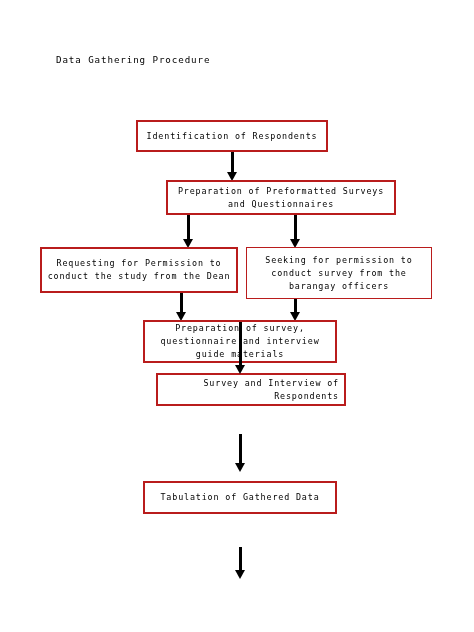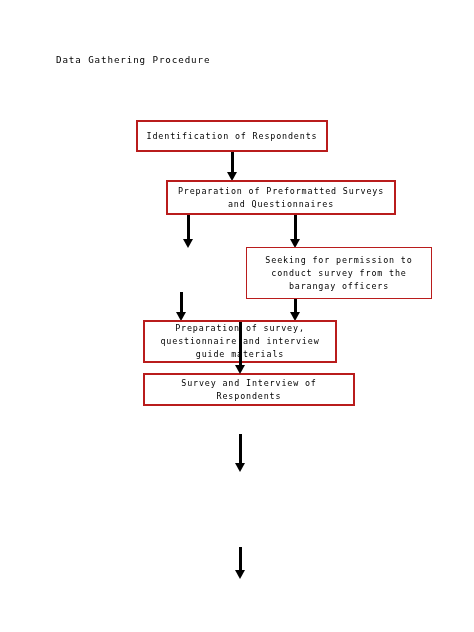--- a/index.html
+++ b/index.html
@@ -55,21 +55,21 @@
     z-index: 3;
   }
   .fc-box.thin { border-width: 1.5px; }
   .fc-box .fc-label { display: block; padding: 0 5px; }
 
   #box-identification       { left:136px; top:120px; width:192px; height:32px; }
   #box-preparation-surveys  { left:125px; top:180px; width:230px; height:35px;margin-left:41px; }
   #box-request-dean         { left: 40px; top:247px; width:198px; height:46px; }
   #box-seek-barangay        { left:246px; top:247px; width:186px; height:52px; }
   #box-prep-materials       { left:143px; top:320px; width:194px; height:43px; }
-  #box-survey-interview     { left:143px; top:373px; width:212px; height:33px; }
+  #box-survey-interview     { left:156px; top:373px; width:190px; height:33px;text-align:right; }
   #box-tabulation           { left:143px; top:481px; width:194px; height:33px; }
 
   
   .fc-arrow {
     position: absolute;
     z-index: 2;
   }
   .fc-arrow .shaft {
     position: absolute;
     left: 50%;
@@ -116,33 +116,39 @@
 
 
   <div class="fc-box" id="box-identification">
     <span class="fc-label">Identification of Respondents</span>
   </div>
 
   <div class="fc-box" id="box-preparation-surveys">
     <span class="fc-label">Preparation of Preformatted Surveys and Questionnaires</span>
   </div>
 
+  <div class="fc-box" id="box-request-dean">
+    <span class="fc-label">Requesting for Permission to conduct the study from the Dean</span>
+  </div>
 
   <div class="fc-box thin" id="box-seek-barangay">
     <span class="fc-label">Seeking for permission to conduct survey from the barangay officers</span>
   </div>
 
   <div class="fc-box" id="box-prep-materials">
     <span class="fc-label">Preparation of survey, questionnaire and interview guide materials</span>
   </div>
 
   <div class="fc-box" id="box-survey-interview">
     <span class="fc-label">Survey and Interview of Respondents</span>
   </div>
 
+  <div class="fc-box" id="box-tabulation">
+    <span class="fc-label">Tabulation of Gathered Data</span>
+  </div>
 
   <div class="fc-arrow" id="arrow-ident-to-prep">
     <span class="shaft"></span>
     <span class="head"></span>
   </div>
 
   <div class="fc-arrow" id="arrow-prep-to-dean">
     <span class="shaft"></span>
     <span class="head"></span>
   </div>

